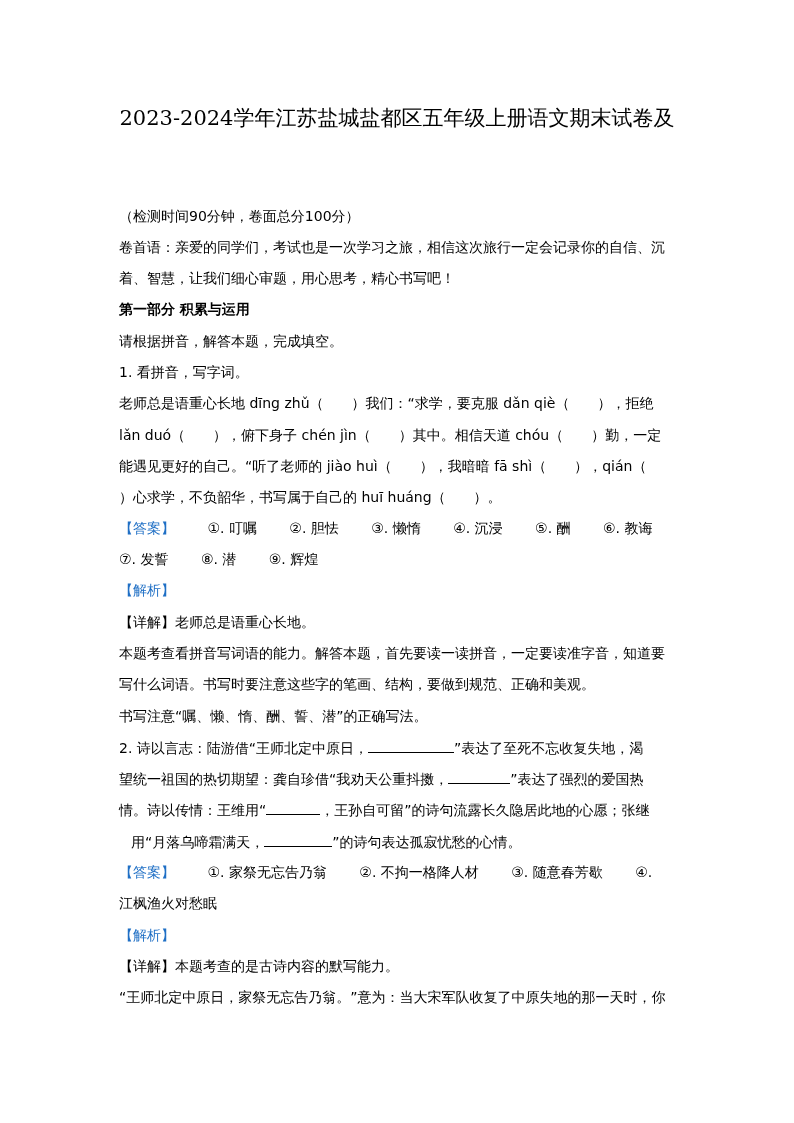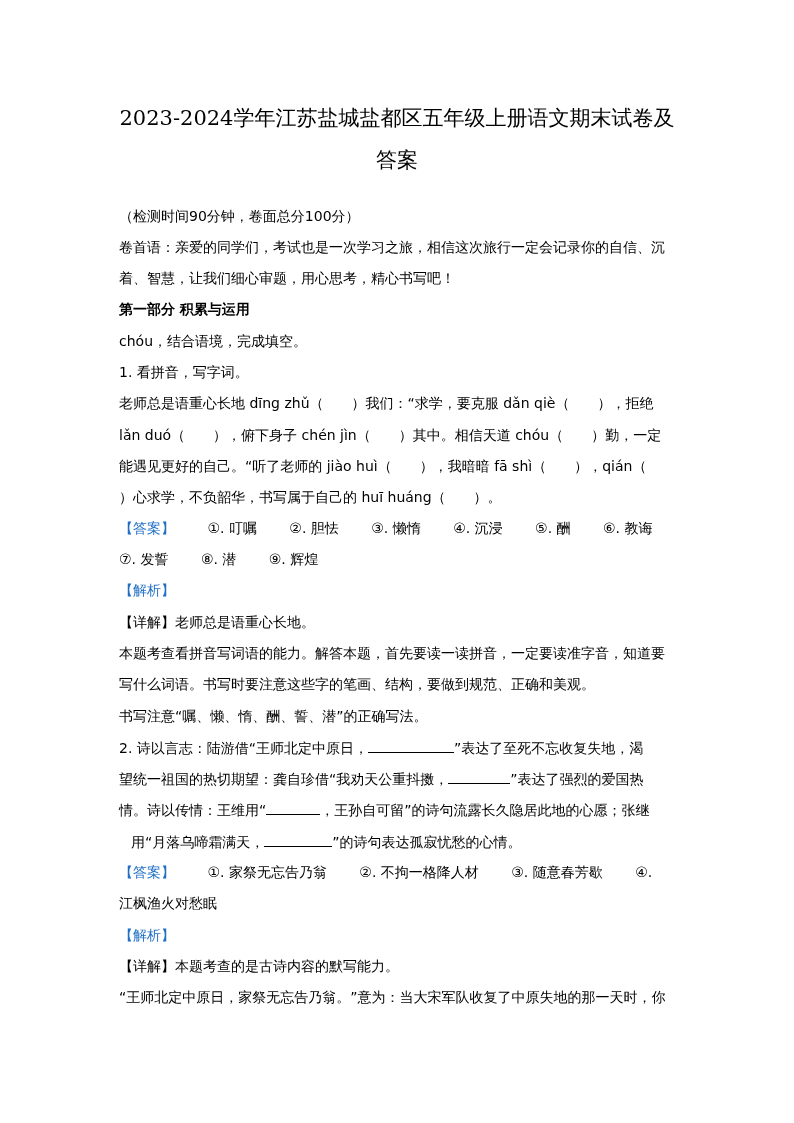--- a/index.html
+++ b/index.html
@@ -14,27 +14,26 @@
   .blue { color: #1f6fc5; }
   .blank { display: inline-block; border-bottom: 1px solid #000; height: 14px; vertical-align: baseline; }
   .ans-item { display: inline-block; margin-right: 28px; text-align: right; }
 </style>
 </head>
 <body>
 
 <div class="page">
 
   <div class="title" style="top:104px;">2023-2024学年江苏盐城盐都区五年级上册语文期末试卷及</div>
-  <div class="title" style="top:146px;">答案</div>
 
   <div class="line" style="top:207px;">（检测时间90分钟，卷面总分100分）</div>
   <div class="line" style="top:238px;">卷首语：亲爱的同学们，考试也是一次学习之旅，相信这次旅行一定会记录你的自信、沉</div>
   <div class="line" style="top:269px;">着、智慧，让我们细心审题，用心思考，精心书写吧！</div>
   <div class="line bold" style="top:300px;">第一部分  积累与运用</div>
-  <div class="line" style="top:332px;">chóu，结合语境，完成填空。</div>
+  <div class="line" style="top:332px;">请根据拼音，解答本题，完成填空。</div>
 
   <div class="line" style="top:363px;">1. 看拼音，写字词。</div>
   <div class="line" style="top:394px;">老师总是语重心长地 dīng zhǔ（　　）我们：“求学，要克服 dǎn qiè（　　），拒绝</div>
   <div class="line" style="top:426px;">lǎn duó（　　），俯下身子 chén jìn（　　）其中。相信天道 chóu（　　）勤，一定</div>
   <div class="line" style="top:457px;">能遇见更好的自己。“听了老师的 jiào huì（　　），我暗暗 fā shì（　　），qián（</div>
   <div class="line" style="top:488px;">）心求学，不负韶华，书写属于自己的 huī huáng（　　）。</div>
 
   <div class="line" style="top:519px;">
     <span class="blue ans-item">【答案】</span>
     <span class="ans-item">①. 叮嘱</span>

